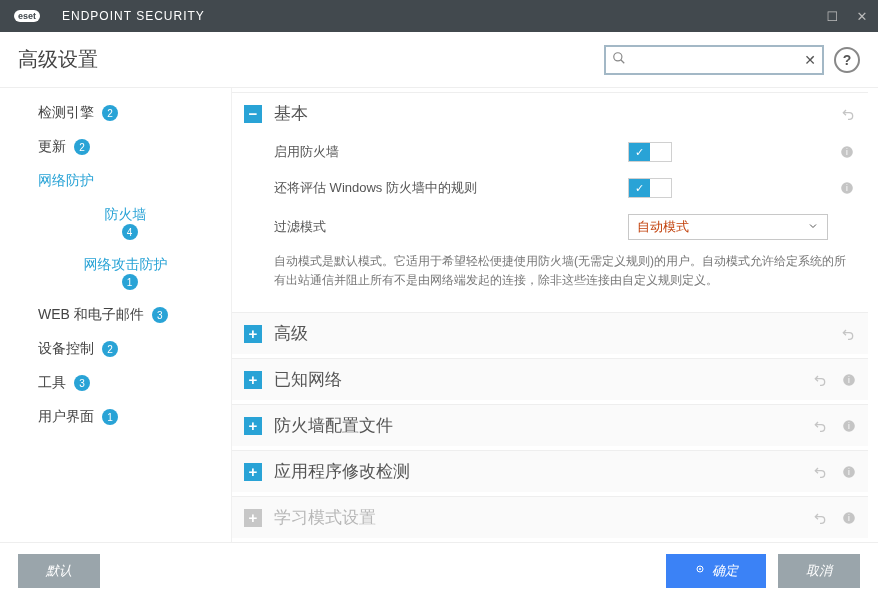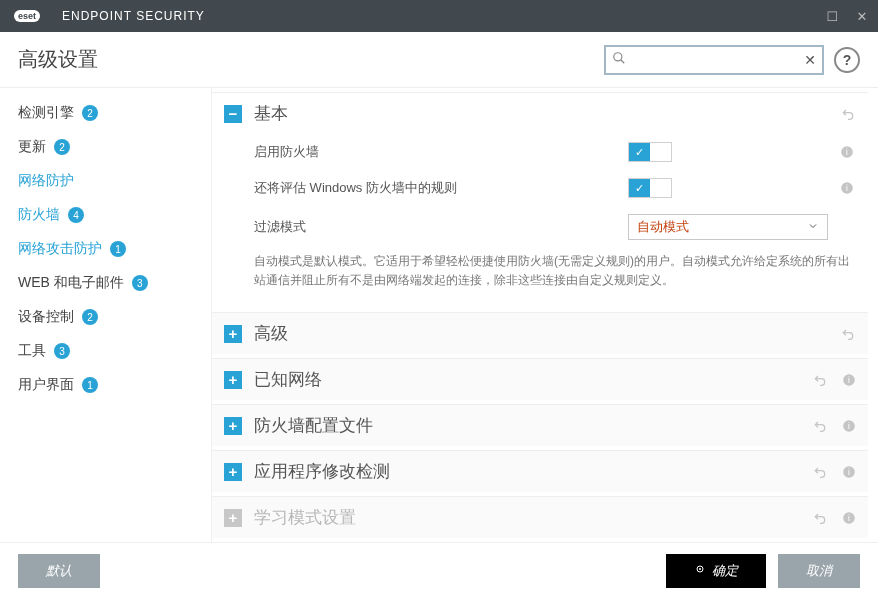--- a/index.html
+++ b/index.html
@@ -13,24 +13,24 @@
     .titlebar .win-controls span { cursor: pointer; }
     
     .header { height: 56px; display: flex; align-items: center; padding: 0 18px; border-bottom: 1px solid #eee; }
     .header .page-title { font-size: 20px; color: #444; }
     .header .search-wrap { margin-left: auto; display: flex; align-items: center; gap: 10px; }
     .searchbox { display: flex; align-items: center; border: 2px solid #a3b8c6; width: 220px; height: 30px; padding: 0 6px; }
     .searchbox input { border: none; outline: none; flex: 1; font-size: 13px; min-width: 0; background: transparent; }
     .searchbox .clear { color: #555; cursor: pointer; font-size: 14px; }
     .help-btn { width: 26px; height: 26px; border: 2px solid #888; border-radius: 50%; display: flex; align-items: center; justify-content: center; font-weight: 700; color: #555; cursor: pointer; font-size: 14px; }
     
-    .body-row { display: flex; height: calc(598px - 32px - 56px - 56px); }
+    .body-row { display: flex; height: calc(598px - 32px - 56px - 56px); margin-left: 20px; }
     .sidebar { width: 212px; padding: 8px 0; border-right: 1px solid #f0f0f0; }
     .sidebar-item { display: flex; align-items: center; font-size: 14px; color: #444; padding: 8px 18px; cursor: pointer; position: relative; }
-    .sidebar-item.child { padding-left: 18px; }
+    .sidebar-item.child { padding-left: 18px; flex-direction: column; }
     .sidebar-item.active, .sidebar-item.highlight { color: #29A3D6; }
     .sidebar-item .badge { margin-left: 8px; width: 16px; height: 16px; border-radius: 50%; background: #29A3D6; color: #fff; font-size: 10px; display: inline-flex; align-items: center; justify-content: center; }
     .content { flex: 1; overflow: auto; padding: 4px 10px 0 0; }
     
     .section { margin-bottom: 4px; }
     .section-header { height: 42px; background: #fff; display: flex; align-items: center; padding: 0 12px; gap: 12px; border-top: 1px solid #eee; }
     .section-header.shade { background: #fafafa; }
     .expander { width: 18px; height: 18px; background: #29A3D6; color: #fff; display: flex; align-items: center; justify-content: center; font-size: 15px; font-weight: 700; cursor: pointer; line-height: 1; }
     .expander.disabled { background: #c7c7c7; }
     .section-title { color: #555; font-size: 17px; }
@@ -44,21 +44,21 @@
     .setting .control { width: 200px; display: flex; align-items: center; }
     .toggle { width: 44px; height: 20px; background: #fff; border: 1px solid #d0d0d0; display: flex; cursor: pointer; }
     .toggle .half { flex: 1; display: flex; align-items: center; justify-content: center; }
     .toggle .on { background: #29A3D6; color: #fff; font-size: 11px; }
     .dropdown { flex: 1; height: 26px; border: 1px solid #c8c8c8; display: flex; align-items: center; padding: 0 8px; font-size: 13px; color: #c2410c; cursor: pointer; justify-content: space-between; }
     .desc { padding: 4px 14px 18px 42px; font-size: 12px; color: #777; line-height: 1.6; }
     
     .footer { height: 56px; display: flex; align-items: center; padding: 0 18px; gap: 12px; border-top: 1px solid #eee; }
     .btn { height: 34px; padding: 0 28px; border: none; font-size: 13px; cursor: pointer; color: #fff; display: inline-flex; align-items: center; gap: 6px; font-style: italic; }
     .btn.gray { background: #9AA5AB; }
-    .btn.primary { background: #000000; }
+    .btn.primary { background: #3b82f6; }
     .spacer { flex: 1; }
   </style>
 </head>
 <body>
 
 <div class="titlebar">
   <span class="brand-logo">
     <span class="logo-badge">eset</span>
     <span class="brand-text">ENDPOINT SECURITY</span>
   </span>

